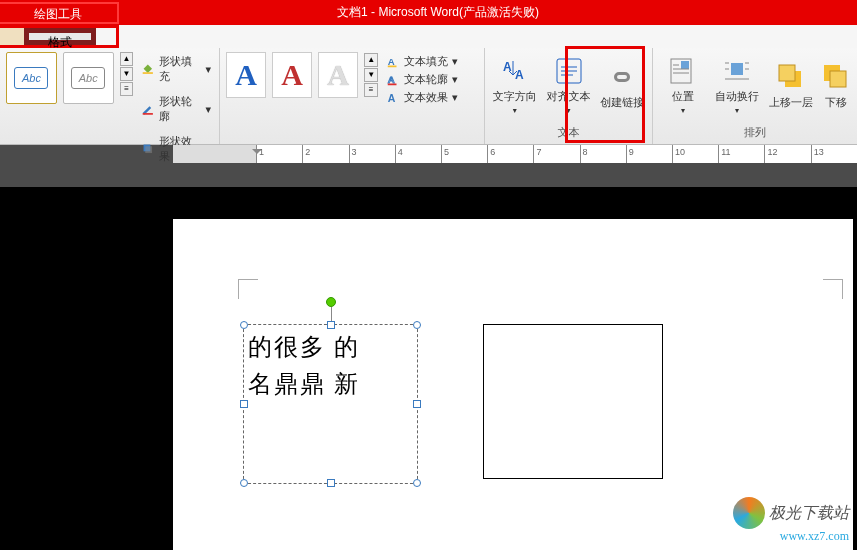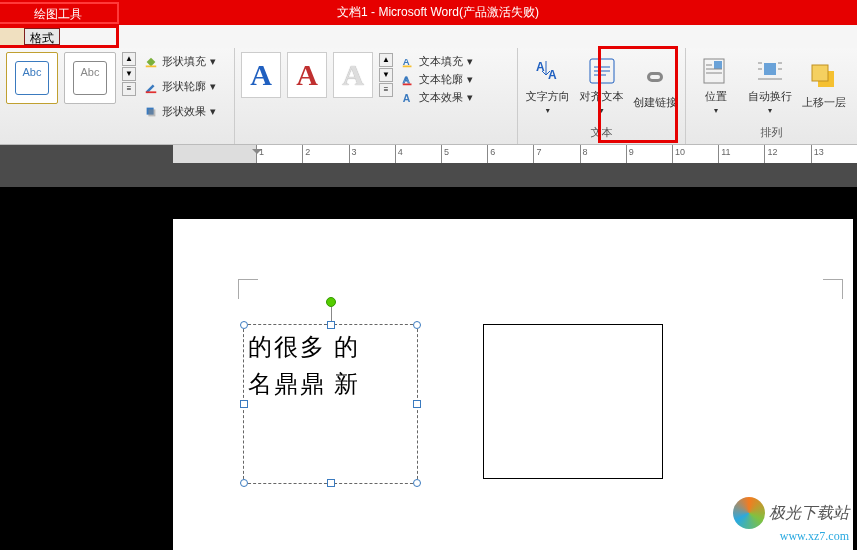--- a/index.html
+++ b/index.html
@@ -5,30 +5,30 @@
 * { margin: 0; padding: 0; box-sizing: border-box; }
 body { width: 857px; height: 550px; font-family: "Microsoft YaHei", sans-serif; font-size: 12px; background: #4b4b4b; overflow: hidden; position: relative; }
 
 .title-bar { height: 25px; background: #e60000; display: flex; align-items: center; }
 .tool-tab { width: 122px; height: 22px; background: #e60000; color: #fff; text-align: center; line-height: 20px; border: 2px solid #ff3a3a; margin-left: -3px; }
 .title-text { flex: 1; text-align: center; color: #fff; padding-right: 100px; }
 
 .tabs-row { height: 23px; background: #f6f6f6; display: flex; align-items: flex-end; }
 .tab-box { width: 122px; height: 23px; border: 3px solid #e60000; display: flex; align-items: flex-end; margin-left: -3px; }
 .tab-left { width: 24px; height: 100%; background: #f0e0c0; }
-.tab-fmt { width: 36px; height: 100%; background: #e8e8e8; border: 1px solid #7f1d1d; text-align: center; line-height: 18px; }
+.tab-fmt { width: 72px; height: 100%; background: #e8e8e8; border: 5px solid #7f1d1d; text-align: center; line-height: 18px; }
 
 .ribbon { height: 97px; background: linear-gradient(#f7f7f7,#e8e8e8); border-bottom: 1px solid #bbb; display: flex; }
 .group { border-right: 1px solid #ccc; padding: 4px 6px; display: flex; flex-direction: column; }
 .group-label { text-align: center; font-size: 11px; color: #555; margin-top: auto; }
 .group-body { display: flex; align-items: flex-start; gap: 6px; flex: 1; }
 
 .shape-btn { width: 52px; height: 52px; border: 1px solid #c0a030; background: #fff; display: flex; align-items: center; justify-content: center; border-radius: 2px; }
 .shape-btn.gray { border-color: #bbb; }
-.shape-inner { width: 34px; height: 34px; border: 1px solid #3a7abf; border-radius: 3px; color: #3a7abf; font-size: 11px; line-height: 20px; text-align: center; }
+.shape-inner { width: 34px; height: 22px; border: 1px solid #3a7abf; border-radius: 3px; color: #3a7abf; font-size: 11px; line-height: 20px; text-align: center; font-style: italic; }
 .shape-btn.gray .shape-inner { border-color: #888; color: #888; }
 
 .shape-opts { display: flex; flex-direction: column; gap: 10px; padding: 2px; }
 .shape-opt { display: flex; align-items: center; gap: 4px; font-size: 11px; color: #333; }
 .mini-ico { width: 14px; height: 14px; display: inline-block; }
 
 .wa-gallery { display: flex; gap: 6px; align-items: center; }
 .wa-item { width: 40px; height: 46px; border: 1px solid #ccc; background: #fff; display: flex; align-items: center; justify-content: center; font-size: 30px; font-family: Georgia, serif; font-weight: bold; }
 .wa-scroll { width: 14px; display: flex; flex-direction: column; gap: 1px; }
 .wa-scroll div { height: 14px; border: 1px solid #aaa; background: #f0f0f0; font-size: 8px; line-height: 12px; text-align: center; }
@@ -233,20 +233,29 @@
       </div>
       <div class="vbtn">
         <span class="ico">
             <svg viewBox="0 0 32 32">
               <rect x="10" y="10" width="16" height="16" fill="#f5c030"></rect>
               <rect x="4" y="4" width="16" height="16" fill="#f5d060" stroke="#c09020"></rect>
             </svg>
           </span>
         <span>上移一层</span>
       </div>
+      <div class="vbtn" style="width:30px">
+        <span class="ico">
+            <svg viewBox="0 0 32 32">
+              <rect x="4" y="4" width="16" height="16" fill="#f5c030"></rect>
+              <rect x="10" y="10" width="16" height="16" fill="#f5d060" stroke="#c09020"></rect>
+            </svg>
+          </span>
+        <span>下移</span>
+      </div>
     </div>
     <div class="group-label">排列</div>
   </div>
 </div>
 
 <div class="ruler">
   <div style="width:90px;height:100%;background:#ddd;position:relative">
     <div style="position:absolute;right:-6px;top:4px;width:0;height:0;border:5px solid transparent;border-top-color:#888"></div>
   </div>
   <div class="ruler-seg">

